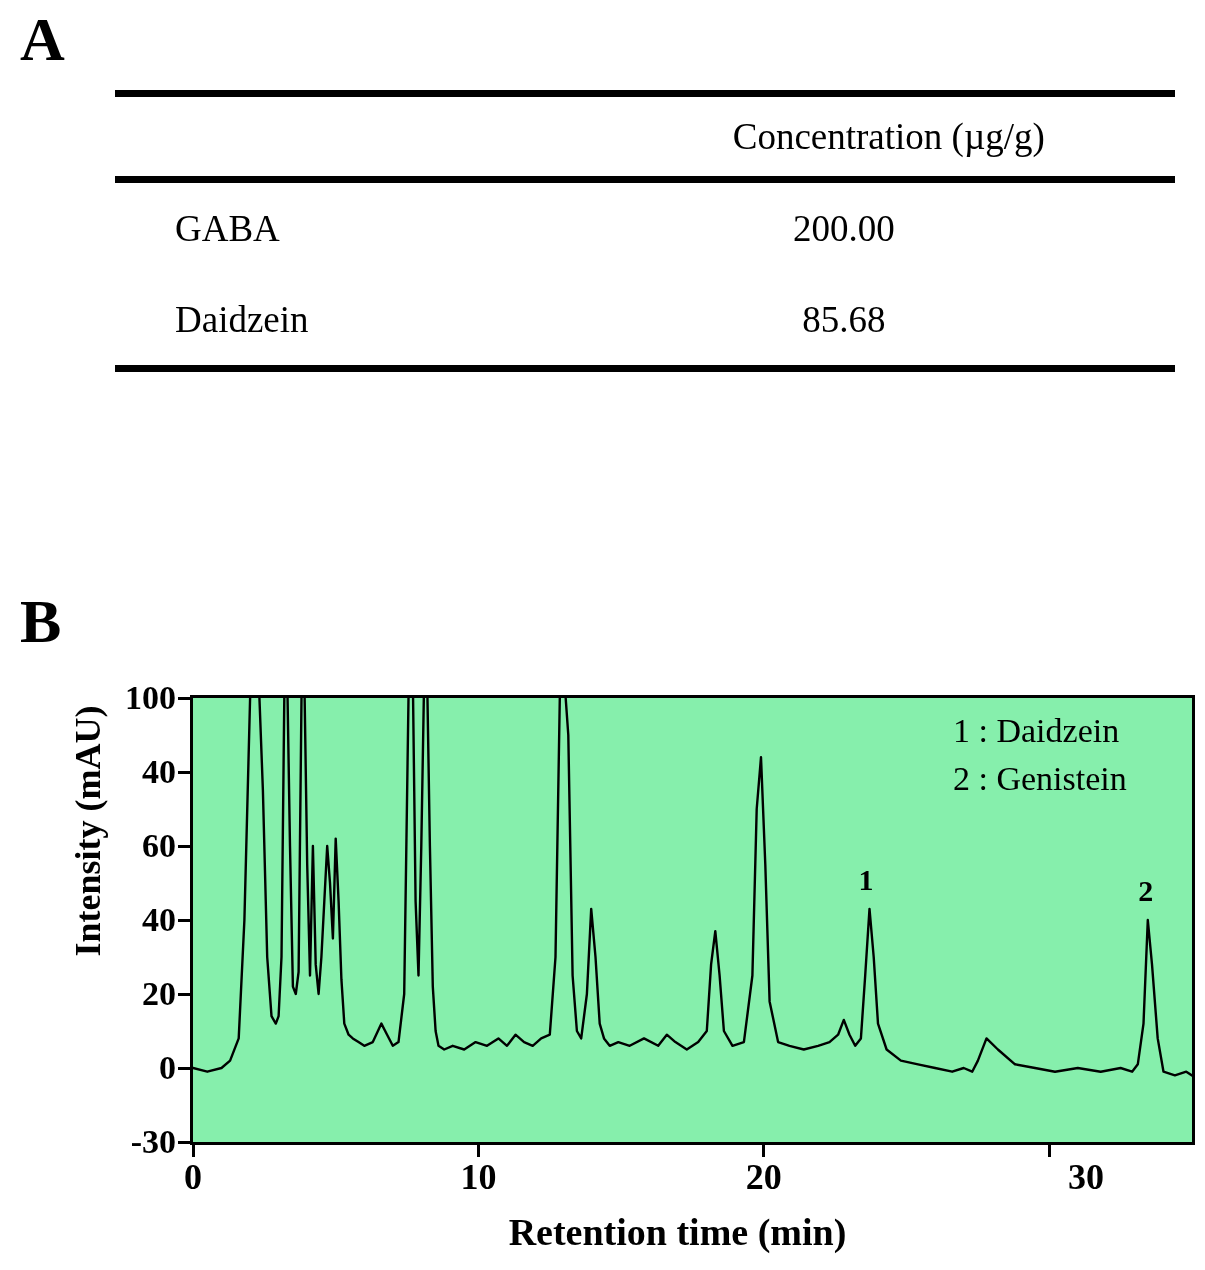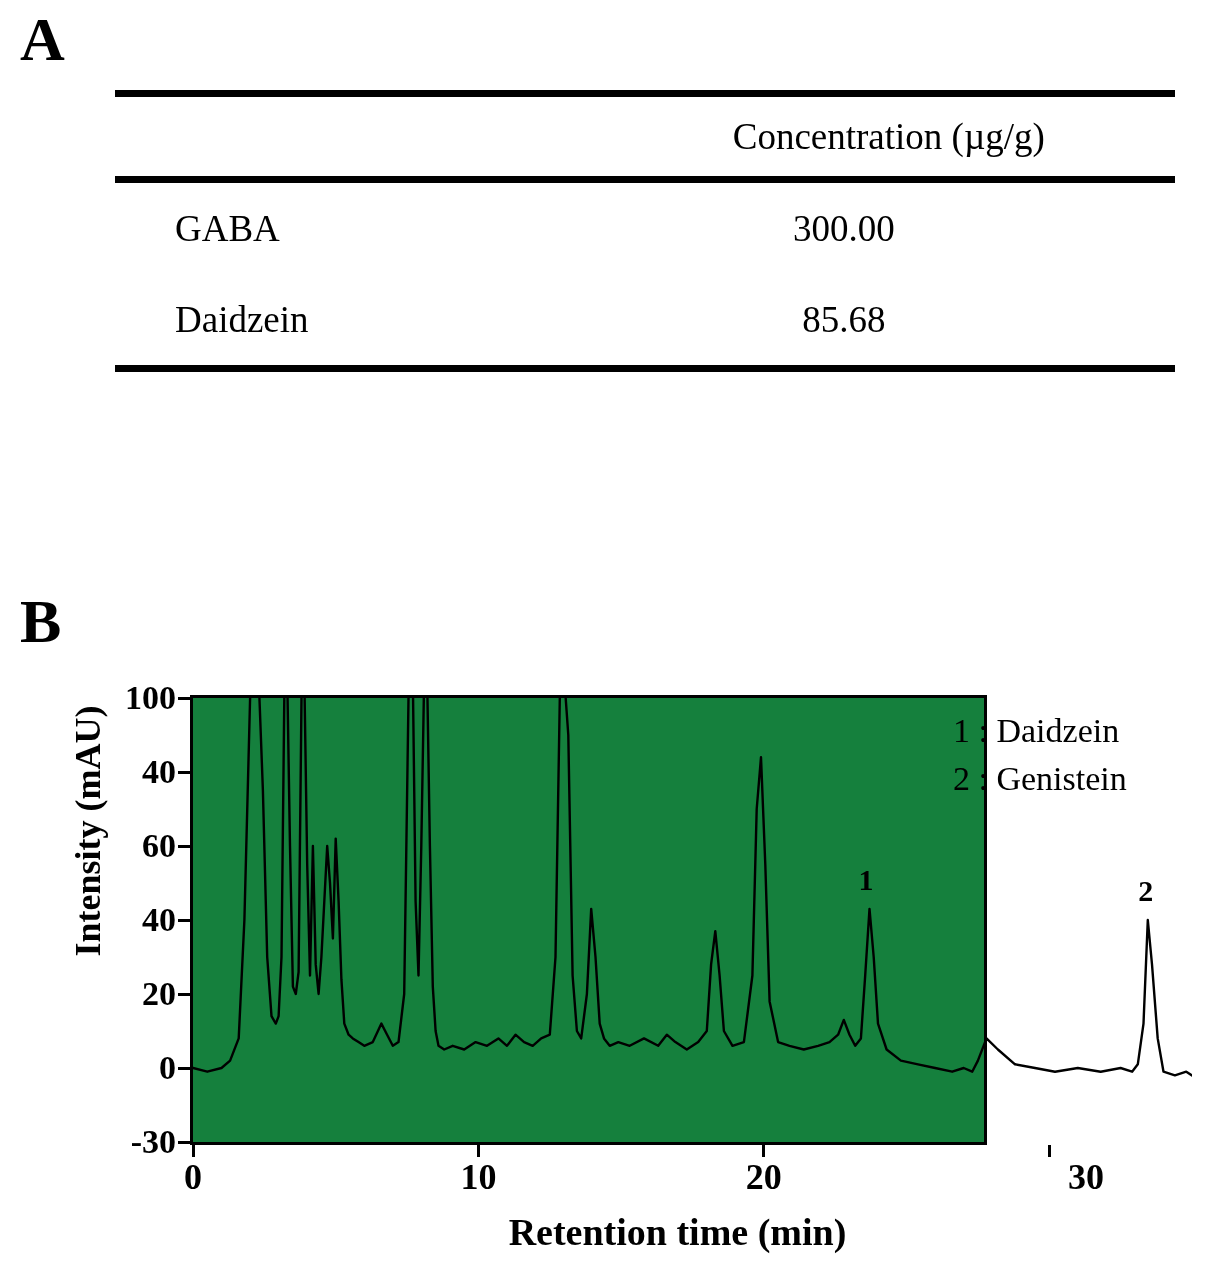--- a/index.html
+++ b/index.html
@@ -96,25 +96,25 @@
     position: absolute;
     left: 0;
     top: 560px;
     width: 1205px;
     height: 710px;
   }
   #chart-area {
     position: absolute;
     left: 190px;
     top: 135px;
-    width: 797px;
+    width: 1005px;
     height: 450px;
     border: 3px solid #000;
     box-sizing: border-box;
-    background: #15803d;
+    background: #86efac;
   }
   #chart-svg {
     position: absolute;
     left: 0;
     top: 0;
   }
   .ytick-wrap { position: absolute; left: 190px; top: 135px; width: 0; height: 450px; }
   .ytick-lbl {
     position: absolute;
     right: 14px;
@@ -188,21 +188,21 @@
           </tr>
         <tr>
           <th class="hdr-cell"></th>
           <th class="hdr-cell">Concentration  (µg/g)</th>
         </tr>
         <tr class="rule-mid">
             <td colspan="2"></td>
           </tr>
         <tr>
           <td class="row-label">GABA</td>
-          <td class="row-value">300.00</td>
+          <td class="row-value">200.00</td>
         </tr>
         <tr>
           <td class="row-label">Daidzein</td>
           <td class="row-value">85.68</td>
         </tr>
         <tr class="rule-bot">
             <td colspan="2"></td>
           </tr>
       </tbody>
     </table>

